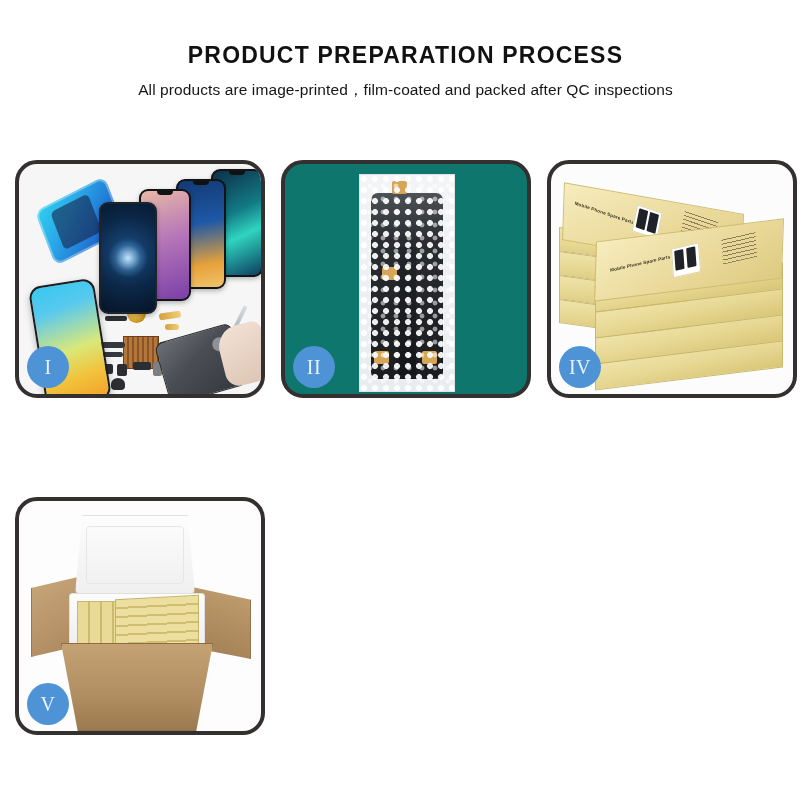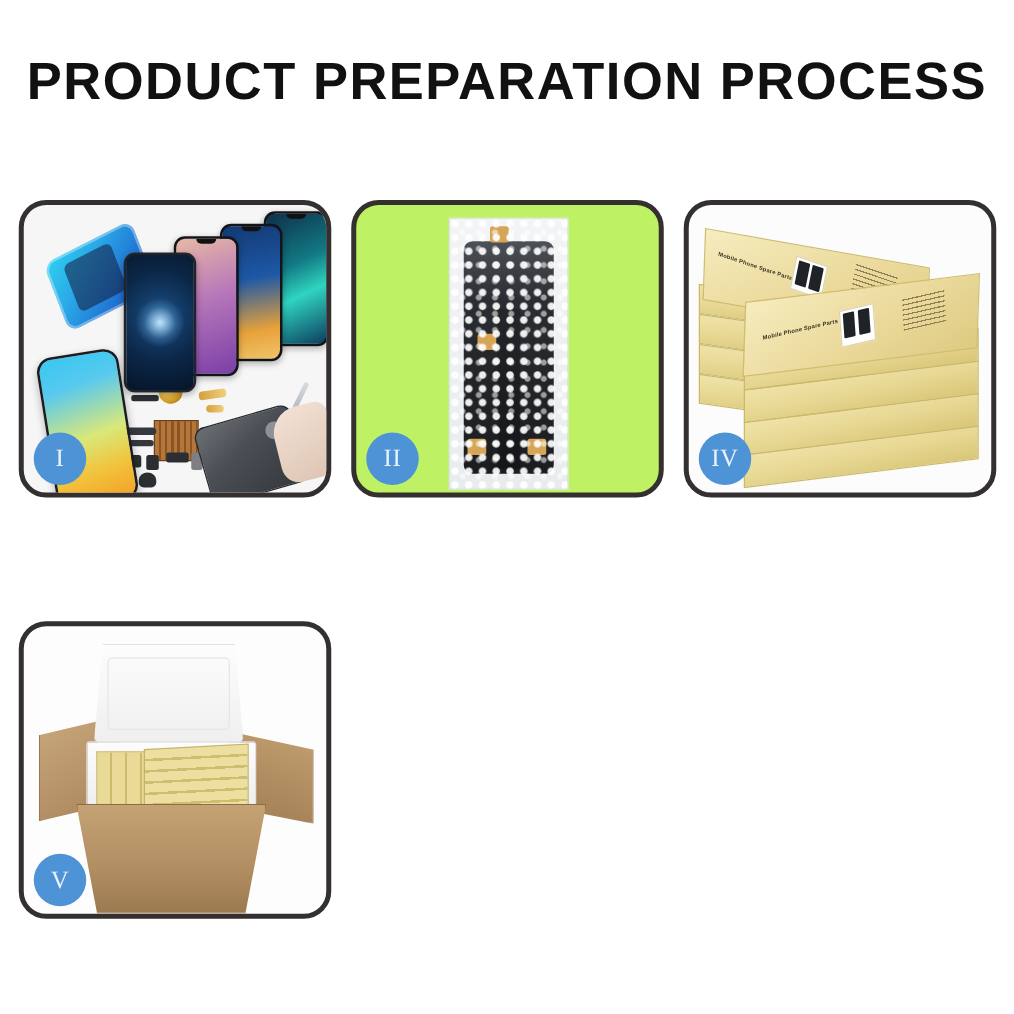--- a/index.html
+++ b/index.html
@@ -7,21 +7,21 @@
     width:811px;height:811px;
     background:#ffffff;
     font-family:"Liberation Sans","DejaVu Sans",sans-serif;
     overflow:hidden;
     position:relative;
   }
 
   
   .header{ text-align:center; padding-top:44px; }
   .title{
-    font-size:42px;
+    font-size:23px;
     letter-spacing:1.2px;
     font-weight:700;
     color:#111111;
     line-height:1.0;
     white-space:nowrap;
   }
   .subtitle{
     font-size:15.5px;
     color:#161616;
     margin-top:13px;
@@ -129,21 +129,21 @@
   .tweezer{
     position:absolute;left:216px;top:140px;width:4px;height:40px;
     background:linear-gradient(180deg,#d9dde1,#9aa0a6);transform:rotate(26deg);border-radius:2px;
   }
   .hand{
     position:absolute;right:-6px;top:160px;width:46px;height:60px;border-radius:22px 10px 18px 14px;
     background:linear-gradient(160deg,#f3e2d6,#dcc4b2);transform:rotate(-14deg);
   }
 
   
-  .p2{background:#bef264;}
+  .p2{background:#0f766e;}
   .bagwrap{
     position:absolute;left:50%;top:10px;margin-left:-47px;width:94px;height:216px;
     background:linear-gradient(180deg,#f2f4f6,#e9ecef);
     border:1px solid #dfe3e7;
   }
   .screen-in{
     position:absolute;left:50%;top:18px;margin-left:-36px;width:72px;height:186px;
     background:linear-gradient(180deg,#4d5257 0%,#2a2d31 25%,#1a1c1f 100%);
     border-radius:7px;
   }
@@ -297,20 +297,21 @@
   }
   .tapepatch{
     position:absolute;background:rgba(146,117,78,.75);border-radius:1px;
   }
 </style>
 </head>
 <body>
 
 <div class="header">
   <div class="title">PRODUCT PREPARATION PROCESS</div>
+  <div class="subtitle">All products are image-printed，film-coated and packed after QC inspections</div>
 </div>
 
 <div class="grid">
 
   <div class="panel p1">
     <div class="stage">
       <div class="film"></div>
 
       <div class="phone ph-teal">
           <span class="ph-notch"></span>

